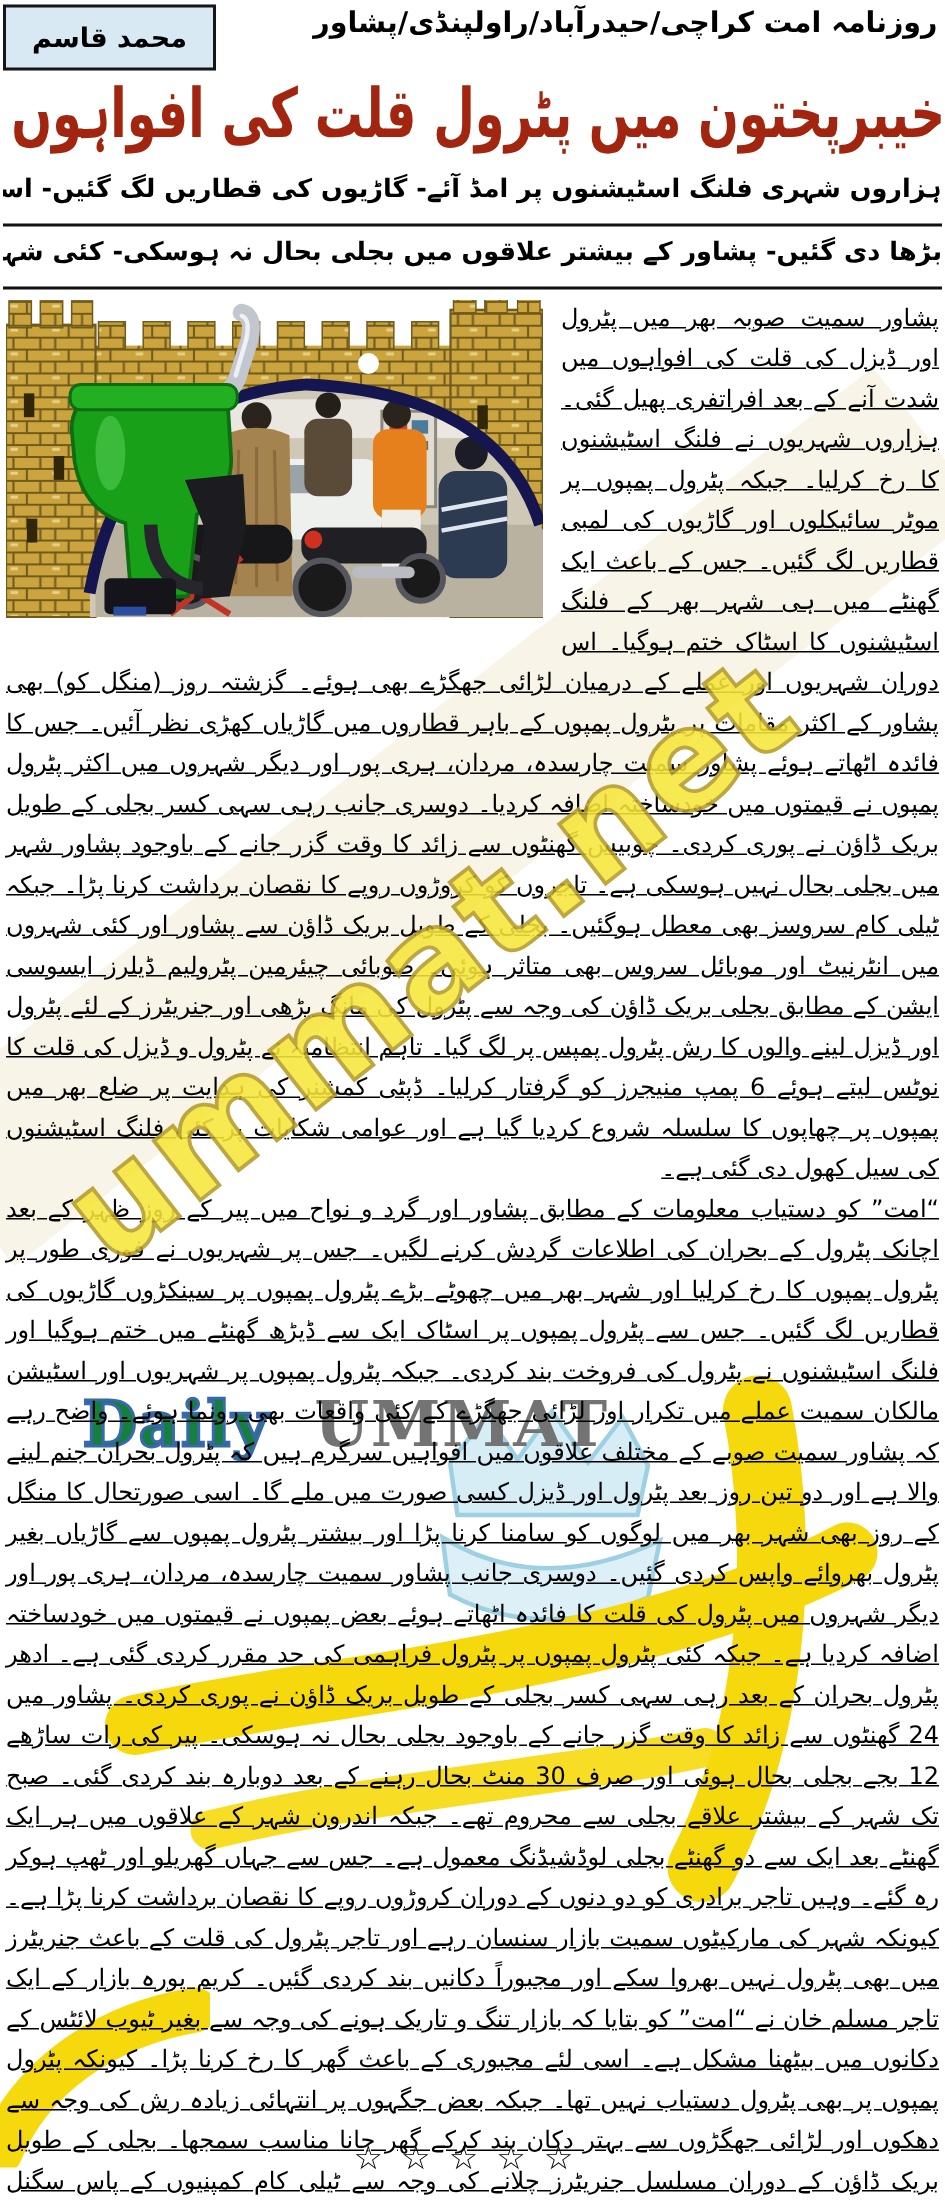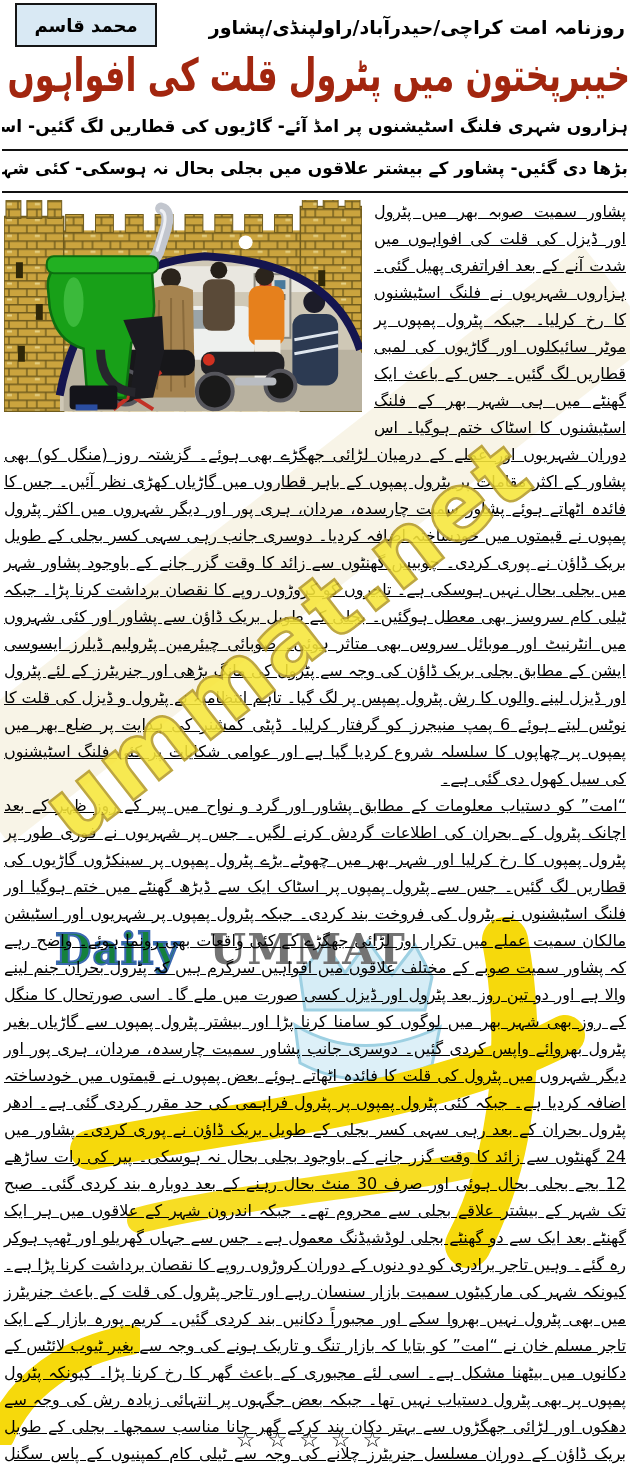--- a/index.html
+++ b/index.html
@@ -2,25 +2,25 @@
 <html lang="ur"><head>
 <meta charset="utf-8">
 <style>
   html,body{margin:0;padding:0;background:#ffffff;}
   .page{
     position:relative;width:630px;height:1469px;background:#ffffff;overflow:hidden;
     font-family:"DejaVu Sans","Liberation Sans",sans-serif;color:#000;
   }
   
   .edition-line{
-    position:absolute;top:16px;right:5px;direction:rtl;font-size:19px;font-weight:bold;
+    position:absolute;top:3px;right:5px;direction:rtl;font-size:19px;font-weight:bold;
     white-space:nowrap;z-index:4;
   }
   .byline-box{
-    position:absolute;top:3px;left:15px;width:138px;height:40px;background:#d9e9f4;
+    position:absolute;top:3px;left:2px;width:138px;height:40px;background:#d9e9f4;
     border:2px solid #161616;display:flex;align-items:center;justify-content:center;
     direction:rtl;font-size:18px;font-weight:bold;z-index:4;
   }
   
   .headline{
     position:absolute;top:46px;left:0;width:630px;margin:0;text-align:center;direction:rtl;
     font-size:32px;line-height:42px;font-weight:bold;color:#a2260f;white-space:nowrap;
     transform:scaleY(1.42);transform-origin:50% 0;z-index:4;
   }
   

